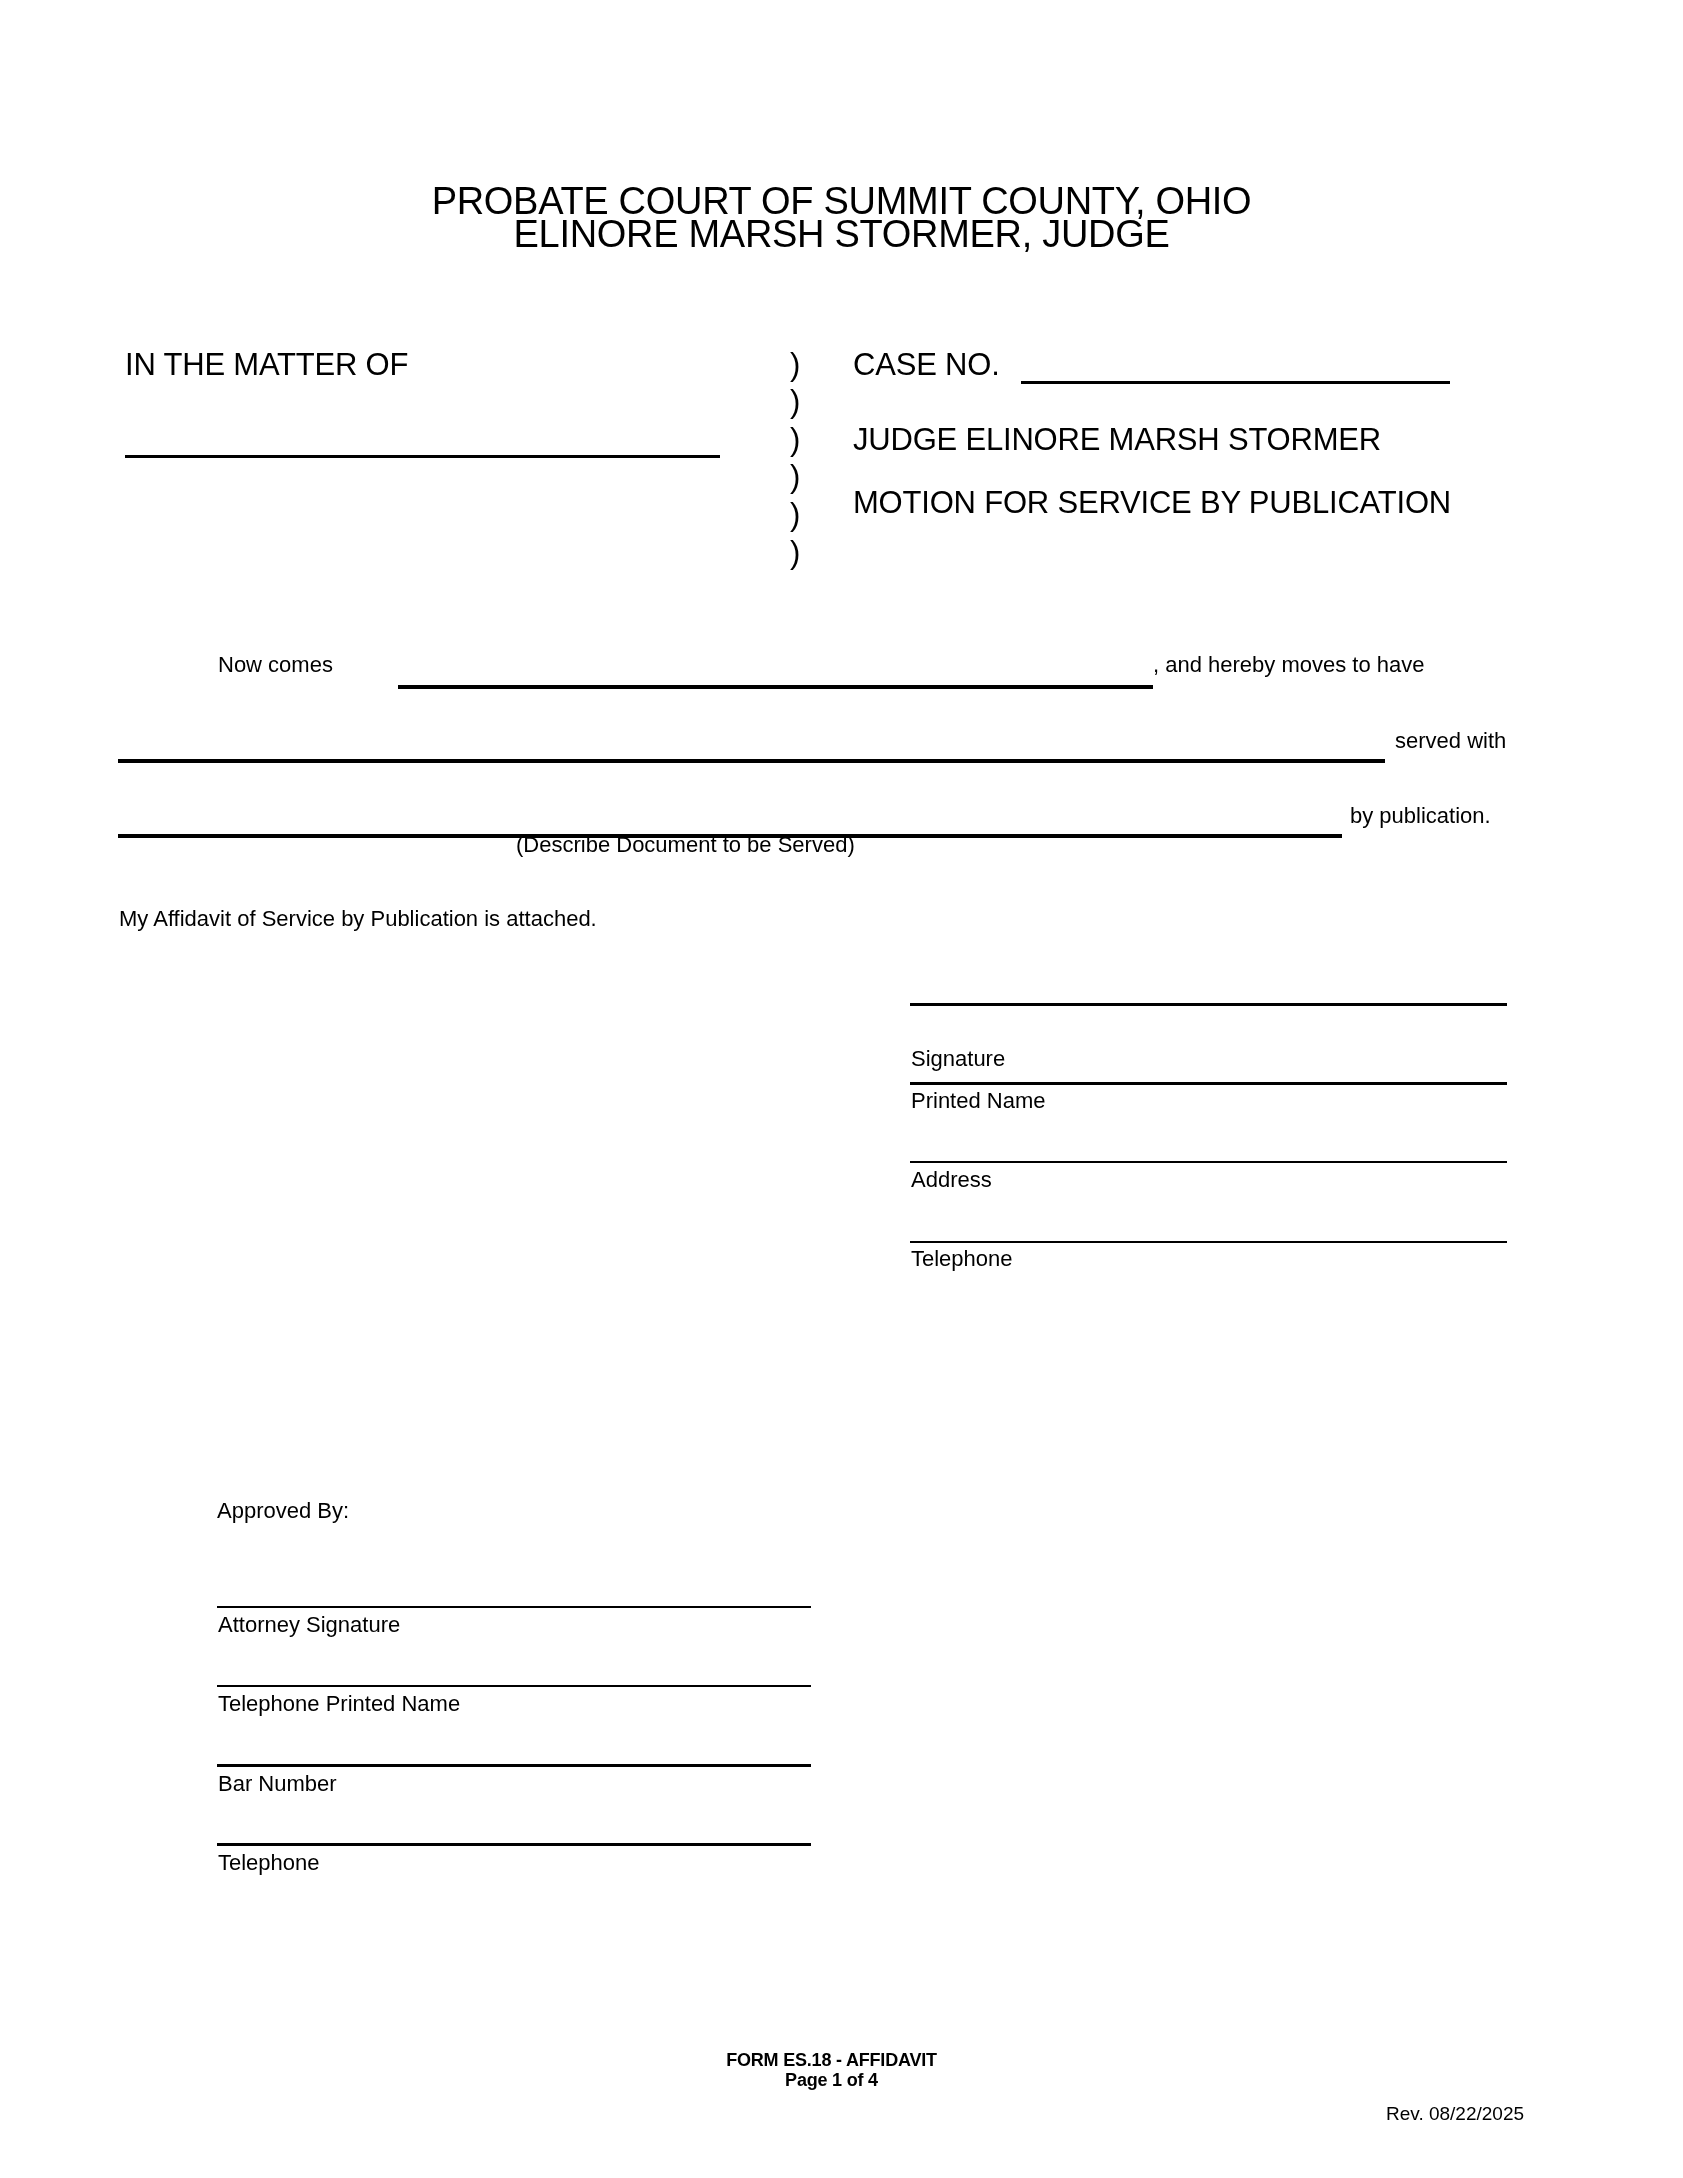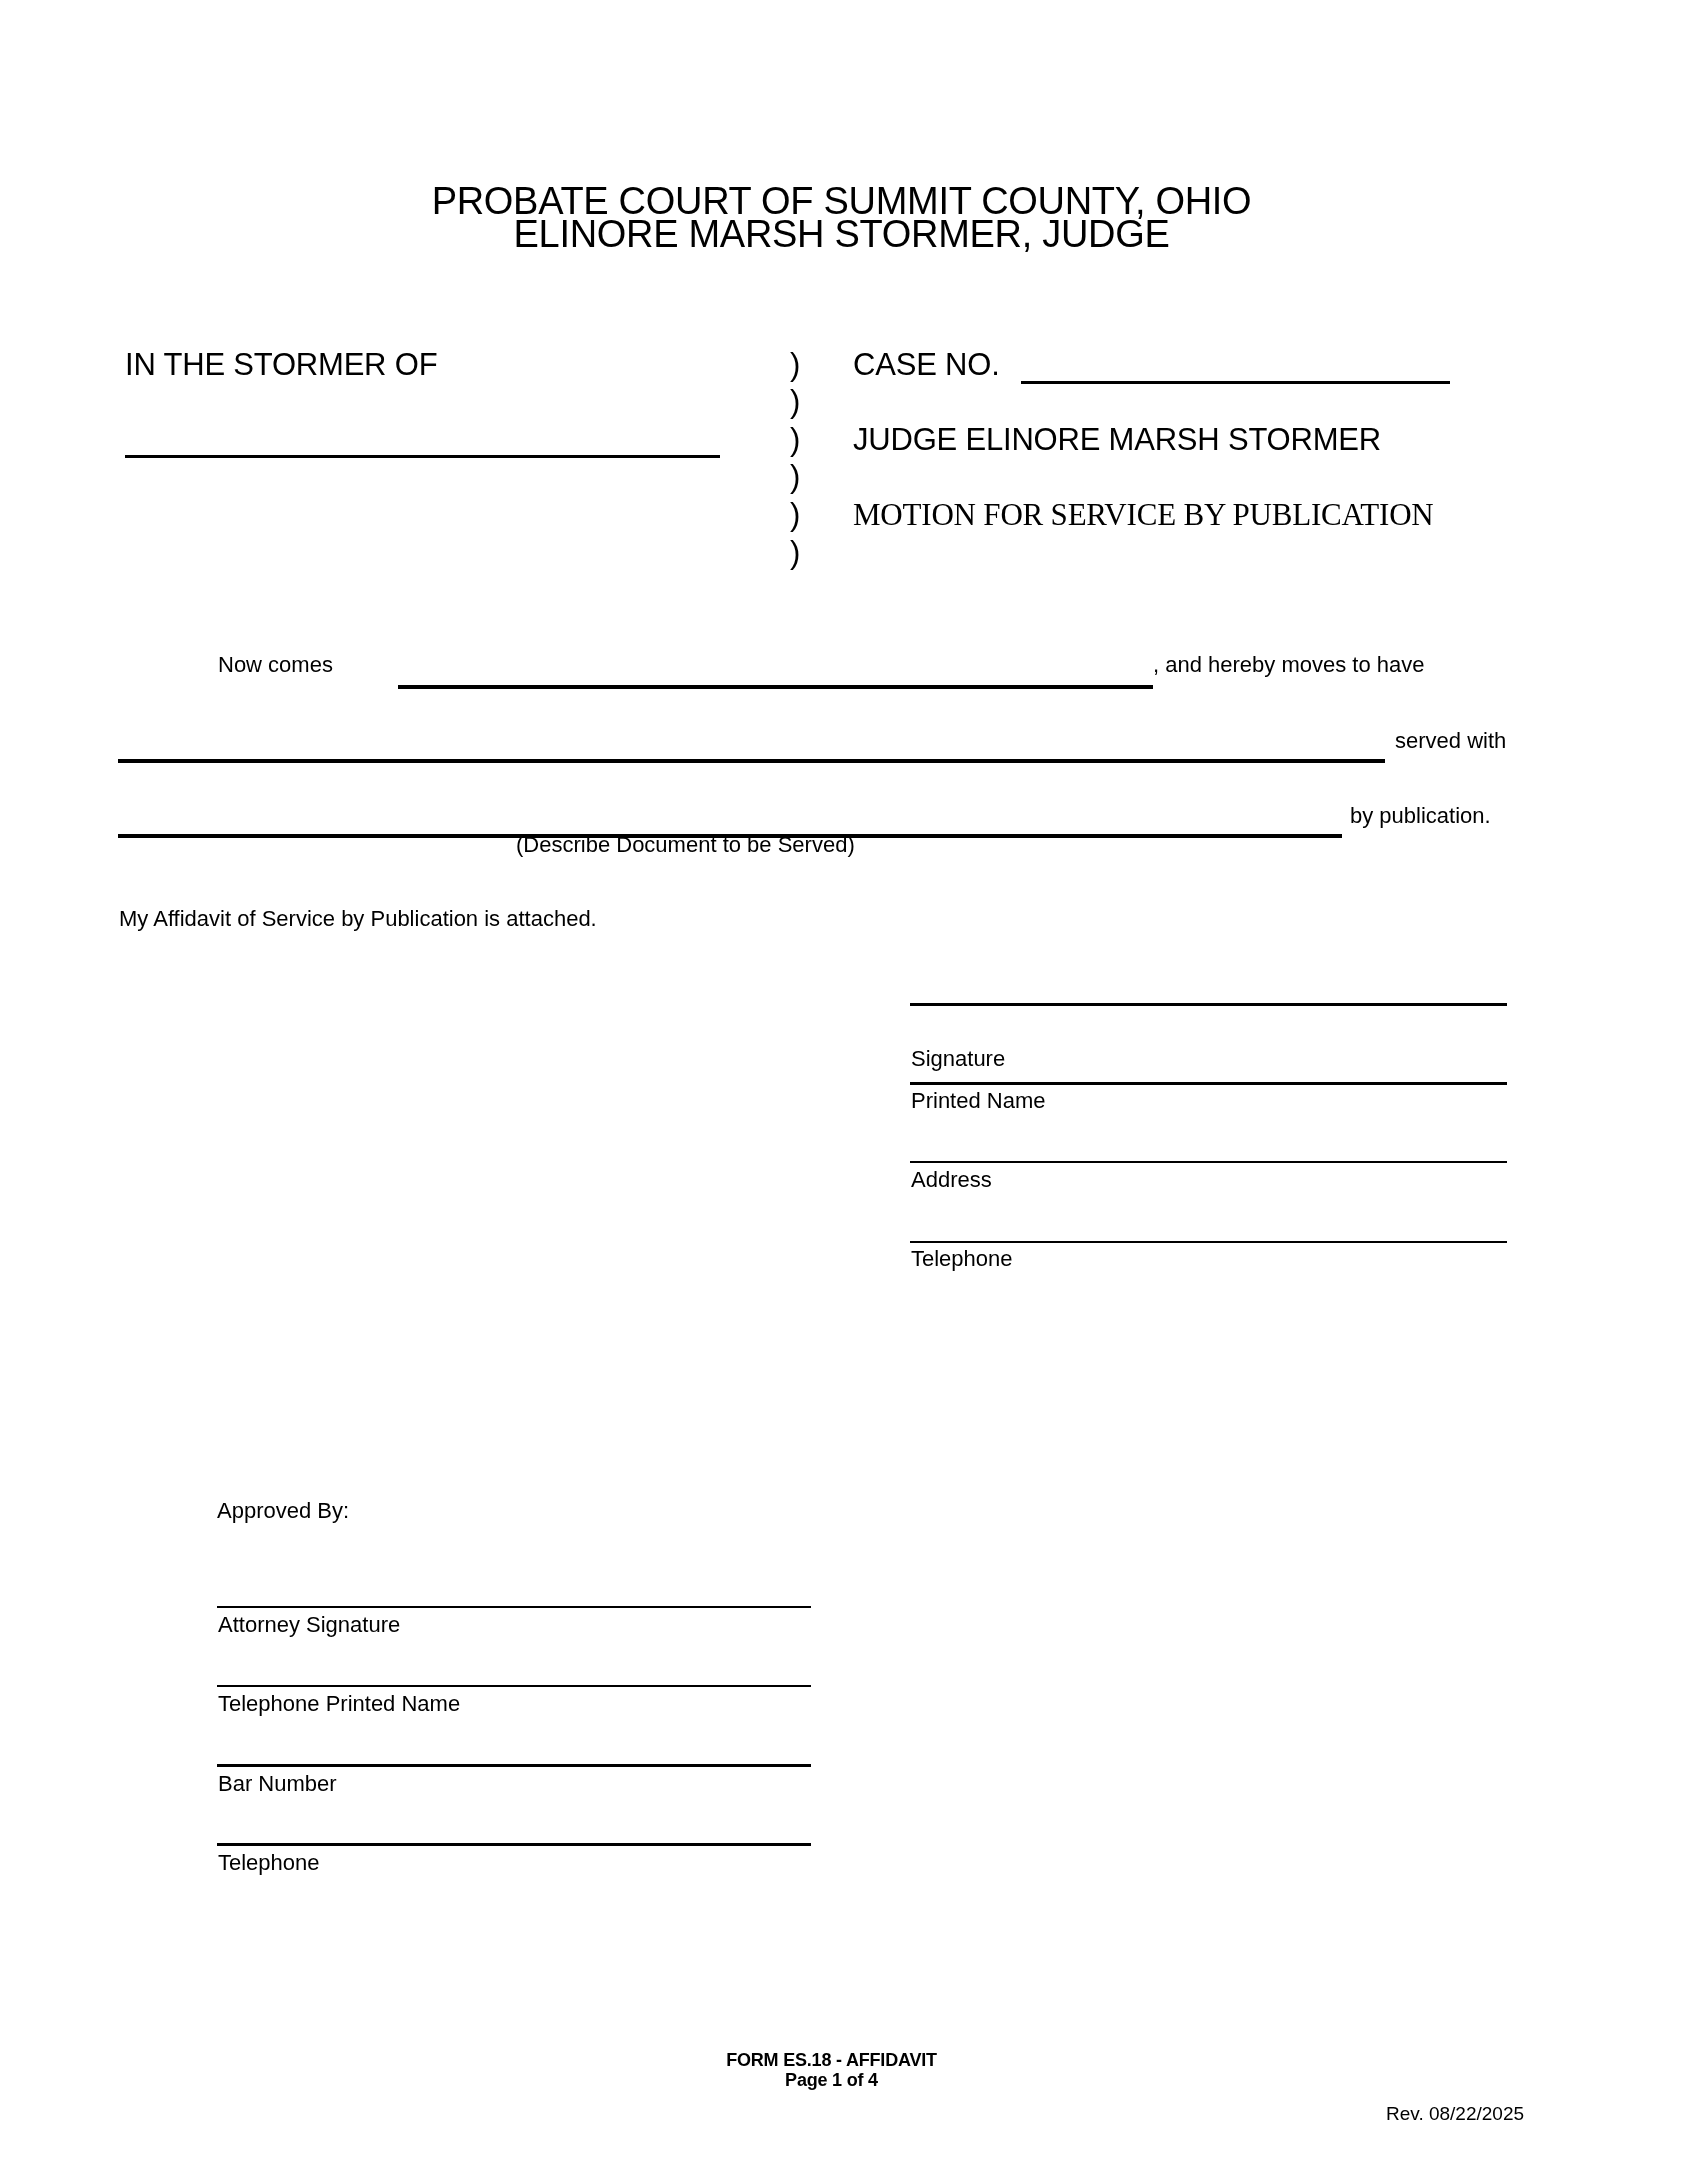--- a/index.html
+++ b/index.html
@@ -16,40 +16,40 @@
     .footer-form { font-size: 18px; font-weight: bold; left: 0; width: 1663px; text-align: center; letter-spacing: -0.2px; }
     .footer-rev { font-size: 19px; font-weight: normal; }
     .field { position: absolute; }
   </style>
 </head>
 <body>
 
 <div class="abs title" style="top:180px;">PROBATE COURT OF SUMMIT COUNTY, OHIO</div>
 <div class="abs title" style="top:213px;">ELINORE MARSH STORMER, JUDGE</div>
 
-<div class="abs caption-text" style="left:125px; top:347px;">IN THE STORMER OF</div>
+<div class="abs caption-text" style="left:125px; top:347px;">IN THE MATTER OF</div>
 <div class="field" style="left:125px; top:432px; width:595px; height:24px;">
   <span class="abs caption-text" style="left:4px; top:-6px;"></span>
 </div>
 <div class="rule" style="left:125px; top:455px; width:595px; height:3px;"></div>
 
 <div class="abs paren" style="top:347px;">)</div>
 <div class="abs paren" style="top:384px;">)</div>
 <div class="abs paren" style="top:422px;">)</div>
 <div class="abs paren" style="top:459px;">)</div>
 <div class="abs paren" style="top:497px;">)</div>
 <div class="abs paren" style="top:535px;">)</div>
 
 <div class="abs caption-text" style="left:853px; top:347px;">CASE NO.</div>
 <div class="field" style="left:1021px; top:356px; width:429px; height:26px;">
   <span class="abs caption-text" style="left:4px; top:-8px;"></span>
 </div>
 <div class="rule" style="left:1021px; top:381px; width:429px; height:3px;"></div>
 <div class="abs caption-text" style="left:853px; top:422px;">JUDGE ELINORE MARSH STORMER</div>
-<div class="abs caption-text" style="left:853px; top:497px;font-family:Liberation Serif, serif;">MOTION FOR SERVICE BY PUBLICATION</div>
+<div class="abs caption-text" style="left:853px; top:485px;">MOTION FOR SERVICE BY PUBLICATION</div>
 
 <div class="abs body-text" style="left:218px; top:652px;">Now comes</div>
 <div class="field" style="left:398px; top:659px; width:755px; height:26px;">
   <span class="abs body-text" style="left:4px; top:-7px;"></span>
 </div>
 <div class="rule" style="left:398px; top:685px; width:755px; height:4px;"></div>
 <div class="abs body-text" style="left:1153px; top:652px;">, and hereby moves to have</div>
 
 <div class="field" style="left:118px; top:734px; width:1267px; height:26px;">
   <span class="abs body-text" style="left:4px; top:-7px;"></span>

